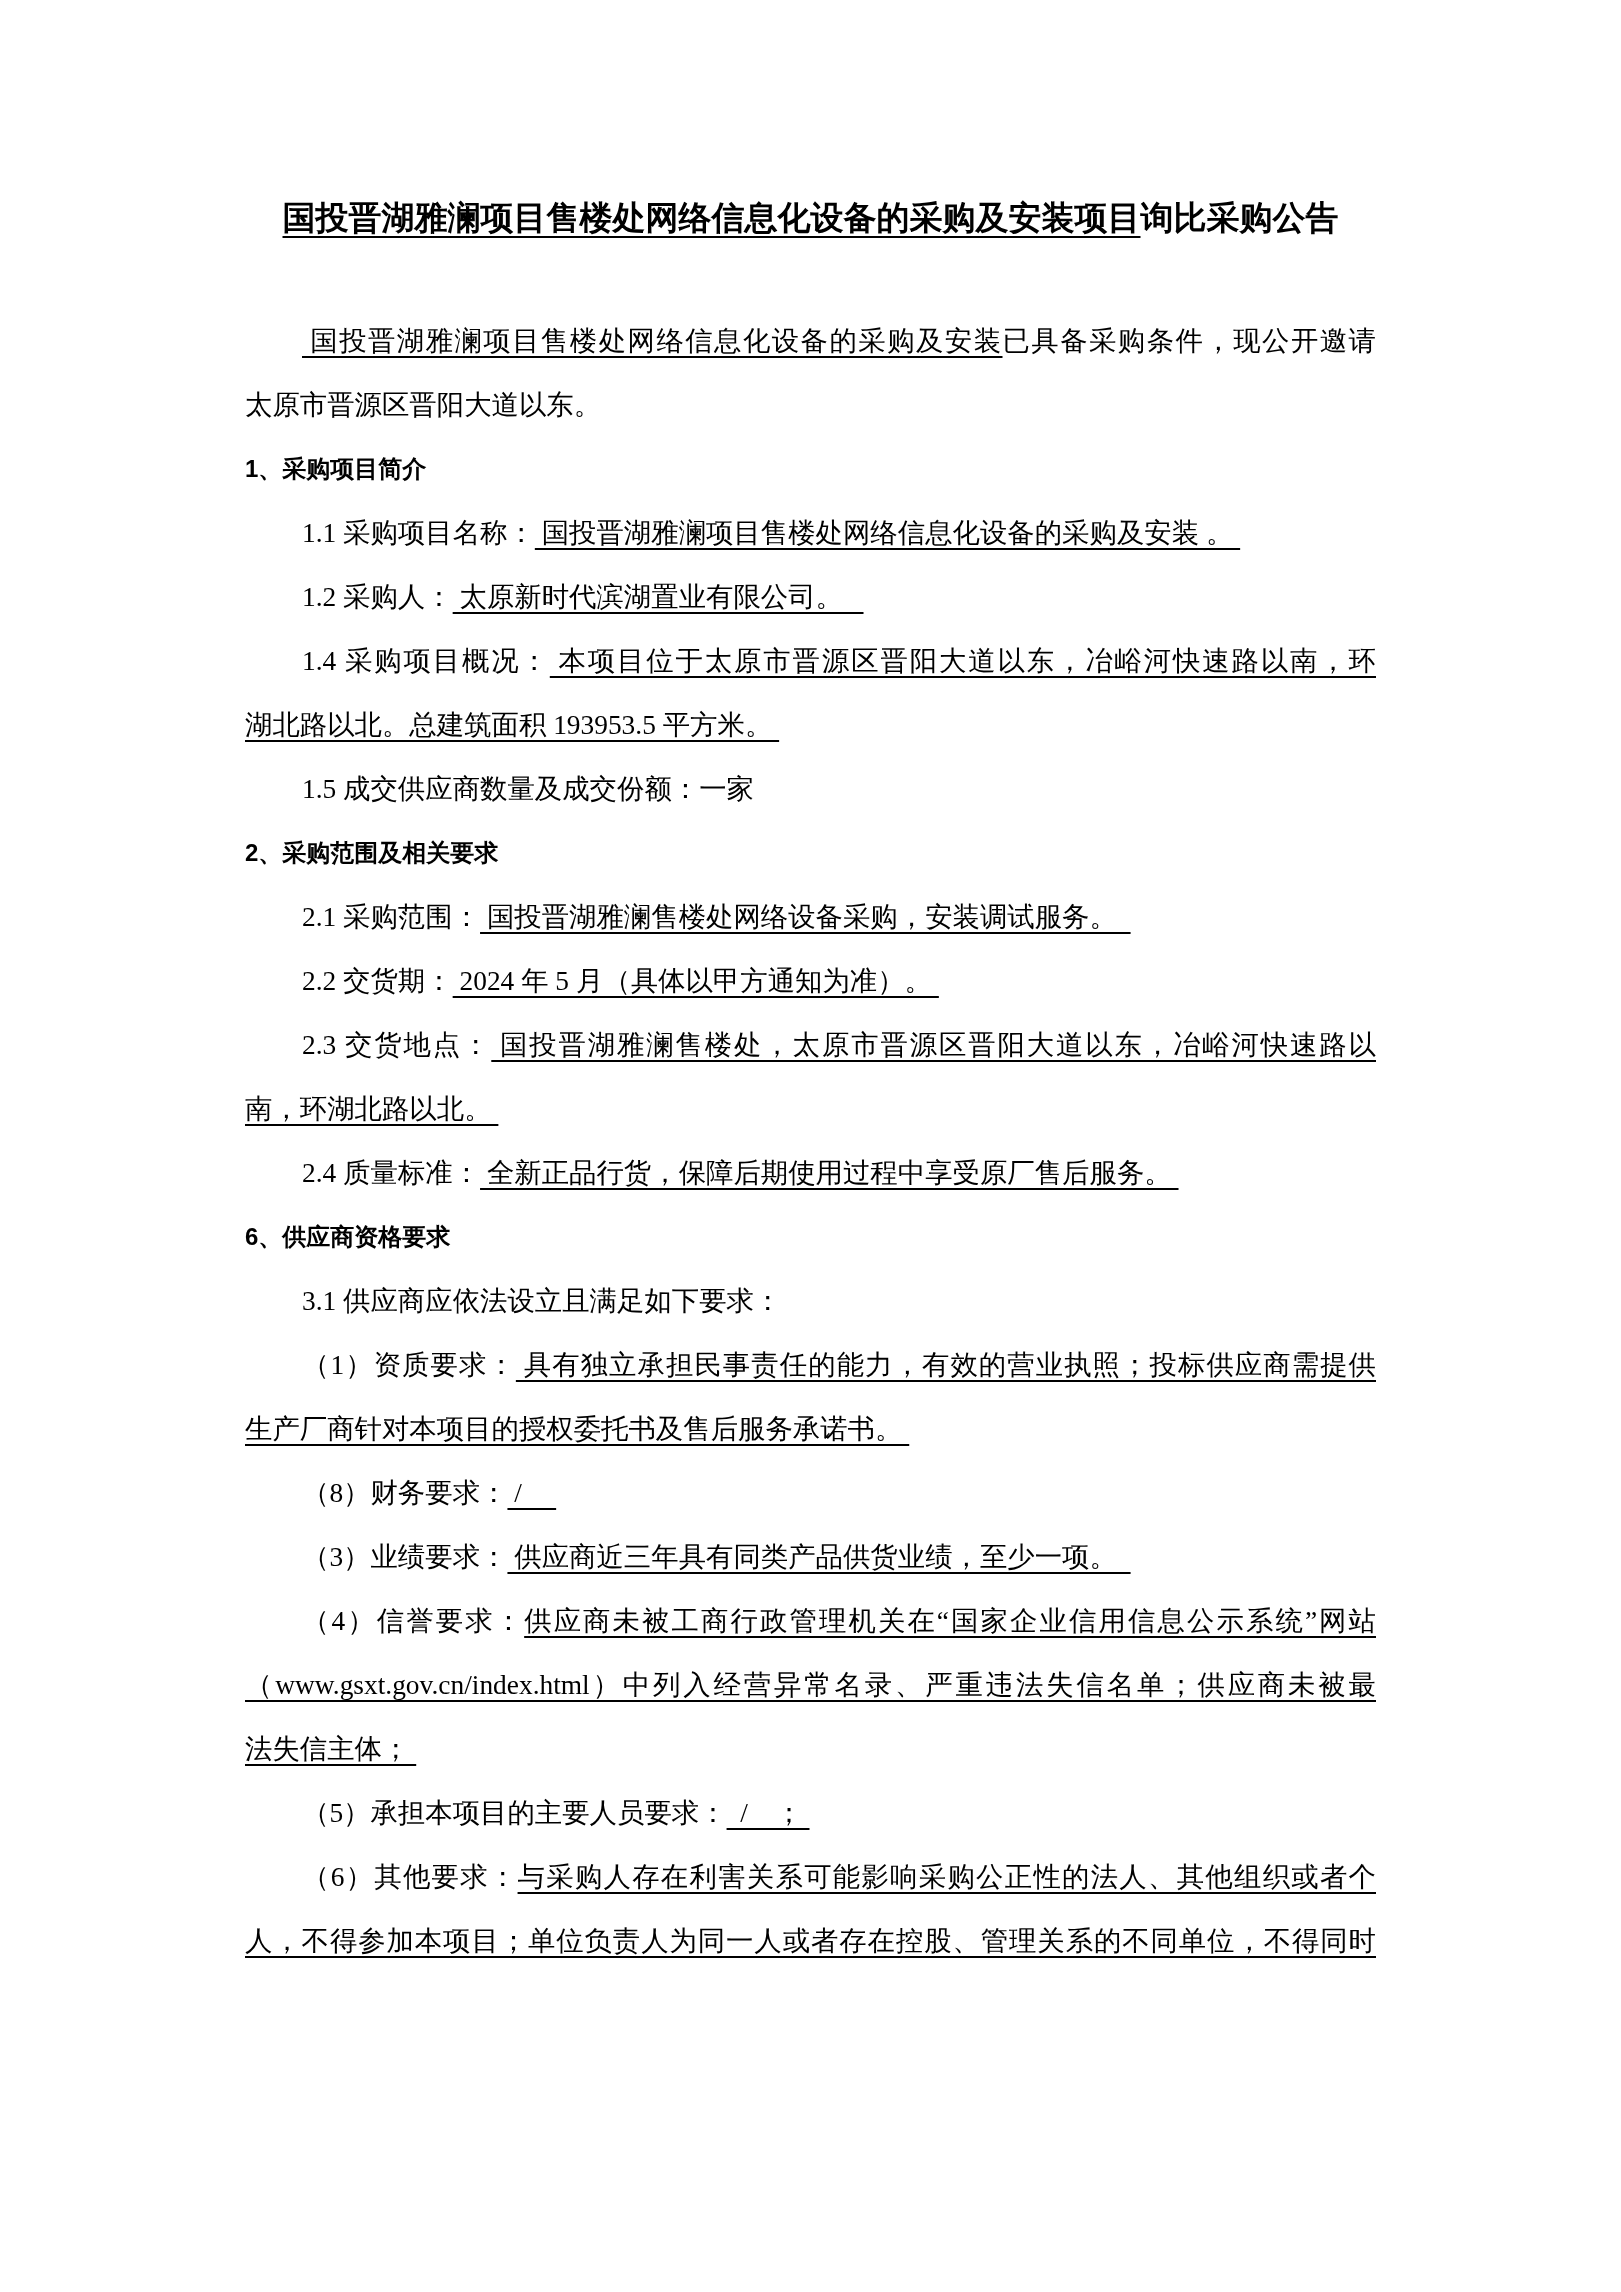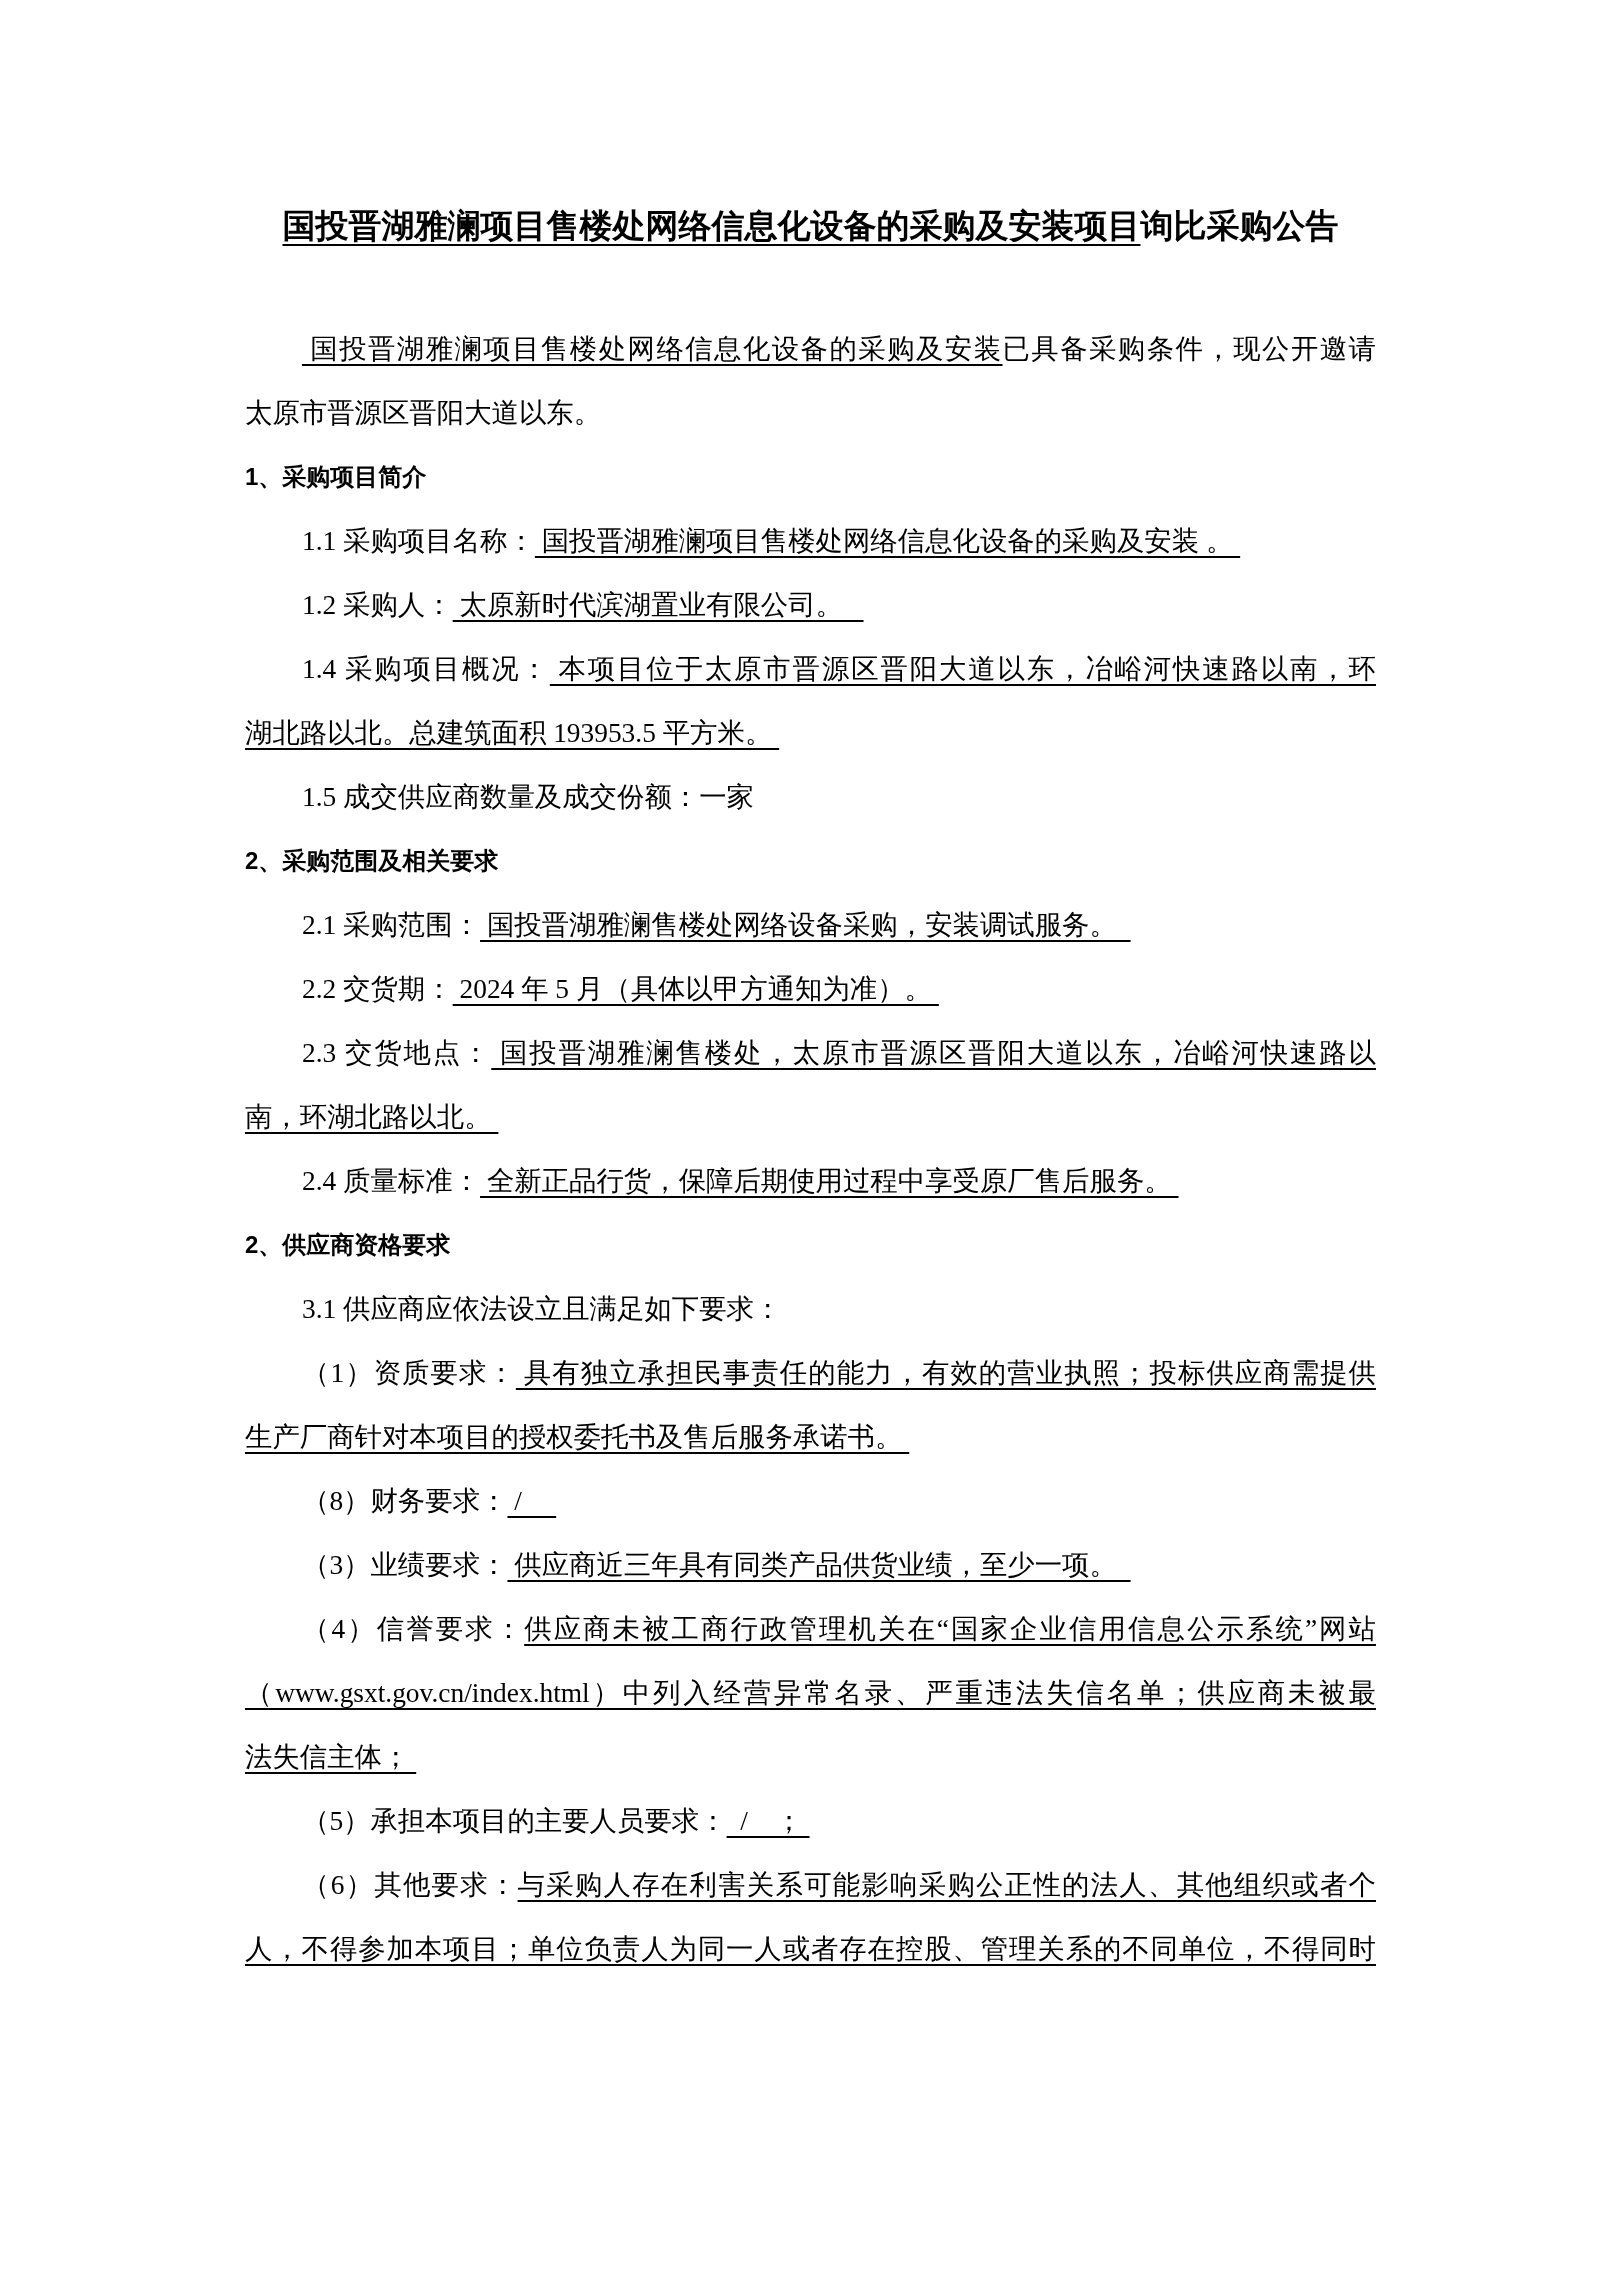--- a/index.html
+++ b/index.html
@@ -11,21 +11,21 @@
     height: 2293px;
     position: relative;
     background: #ffffff;
     color: #000000;
     font-family: "Liberation Serif", "DejaVu Serif", serif;
     overflow: hidden;
   }
   .doc {
     position: absolute;
     left: 245px;
-    top: 194px;
+    top: 186px;
     width: 1131px;
   }
   .title-line {
     height: 64px;
     line-height: 64px;
     text-align: center;
     font-size: 33px;
     font-weight: bold;
     margin-bottom: 59px;
     white-space: nowrap;
@@ -73,21 +73,21 @@
       <div class="line indent"><span>1.2 采购人：</span><span class="u">&nbsp;太原新时代滨湖置业有限公司。&nbsp;&nbsp;&nbsp;</span></div>
       <div class="line indent fill"><span>1.4 采购项目概况：</span><span class="u">&nbsp;本项目位于太原市晋源区晋阳大道以东，冶峪河快速路以南，环</span></div>
       <div class="line"><span class="u">湖北路以北。总建筑面积 193953.5 平方米。&nbsp;</span></div>
       <div class="line indent"><span>1.5 成交供应商数量及成交份额：一家</span></div>
       <div class="line heading"><span>2、采购范围及相关要求</span></div>
       <div class="line indent"><span>2.1 采购范围：</span><span class="u">&nbsp;国投晋湖雅澜售楼处网络设备采购，安装调试服务。&nbsp;&nbsp;</span></div>
       <div class="line indent"><span>2.2 交货期：</span><span class="u">&nbsp;2024 年 5 月（具体以甲方通知为准）。&nbsp;</span></div>
       <div class="line indent fill"><span>2.3 交货地点：</span><span class="u">&nbsp;国投晋湖雅澜售楼处，太原市晋源区晋阳大道以东，冶峪河快速路以</span></div>
       <div class="line"><span class="u">南，环湖北路以北。&nbsp;</span></div>
       <div class="line indent"><span>2.4 质量标准：</span><span class="u">&nbsp;全新正品行货，保障后期使用过程中享受原厂售后服务。&nbsp;</span></div>
-      <div class="line heading"><span>2、供应商资格要求</span></div>
+      <div class="line heading"><span>6、供应商资格要求</span></div>
       <div class="line indent"><span>3.1 供应商应依法设立且满足如下要求：</span></div>
       <div class="line indent fill"><span>（1）资质要求：</span><span class="u">&nbsp;具有独立承担民事责任的能力，有效的营业执照；投标供应商需提供</span></div>
       <div class="line"><span class="u">生产厂商针对本项目的授权委托书及售后服务承诺书。&nbsp;</span></div>
       <div class="line indent"><span>（8）财务要求：</span><span class="u">&nbsp;/&nbsp;&nbsp;&nbsp;&nbsp;&nbsp;</span></div>
       <div class="line indent"><span>（3）业绩要求：</span><span class="u">&nbsp;供应商近三年具有同类产品供货业绩，至少一项。&nbsp;&nbsp;</span></div>
       <div class="line indent fill"><span>（4）信誉要求：</span><span class="u">供应商未被工商行政管理机关在“国家企业信用信息公示系统”网站</span></div>
       <div class="line fill"><span class="u">（www.gsxt.gov.cn/index.html）中列入经营异常名录、严重违法失信名单；供应商未被最</span></div>
       <div class="line"><span class="u">法失信主体；&nbsp;</span></div>
       <div class="line indent"><span>（5）承担本项目的主要人员要求：</span><span class="u">&nbsp;&nbsp;/&nbsp;&nbsp;&nbsp;&nbsp;；&nbsp;</span></div>
       <div class="line indent fill"><span>（6）其他要求：</span><span class="u">与采购人存在利害关系可能影响采购公正性的法人、其他组织或者个</span></div>

